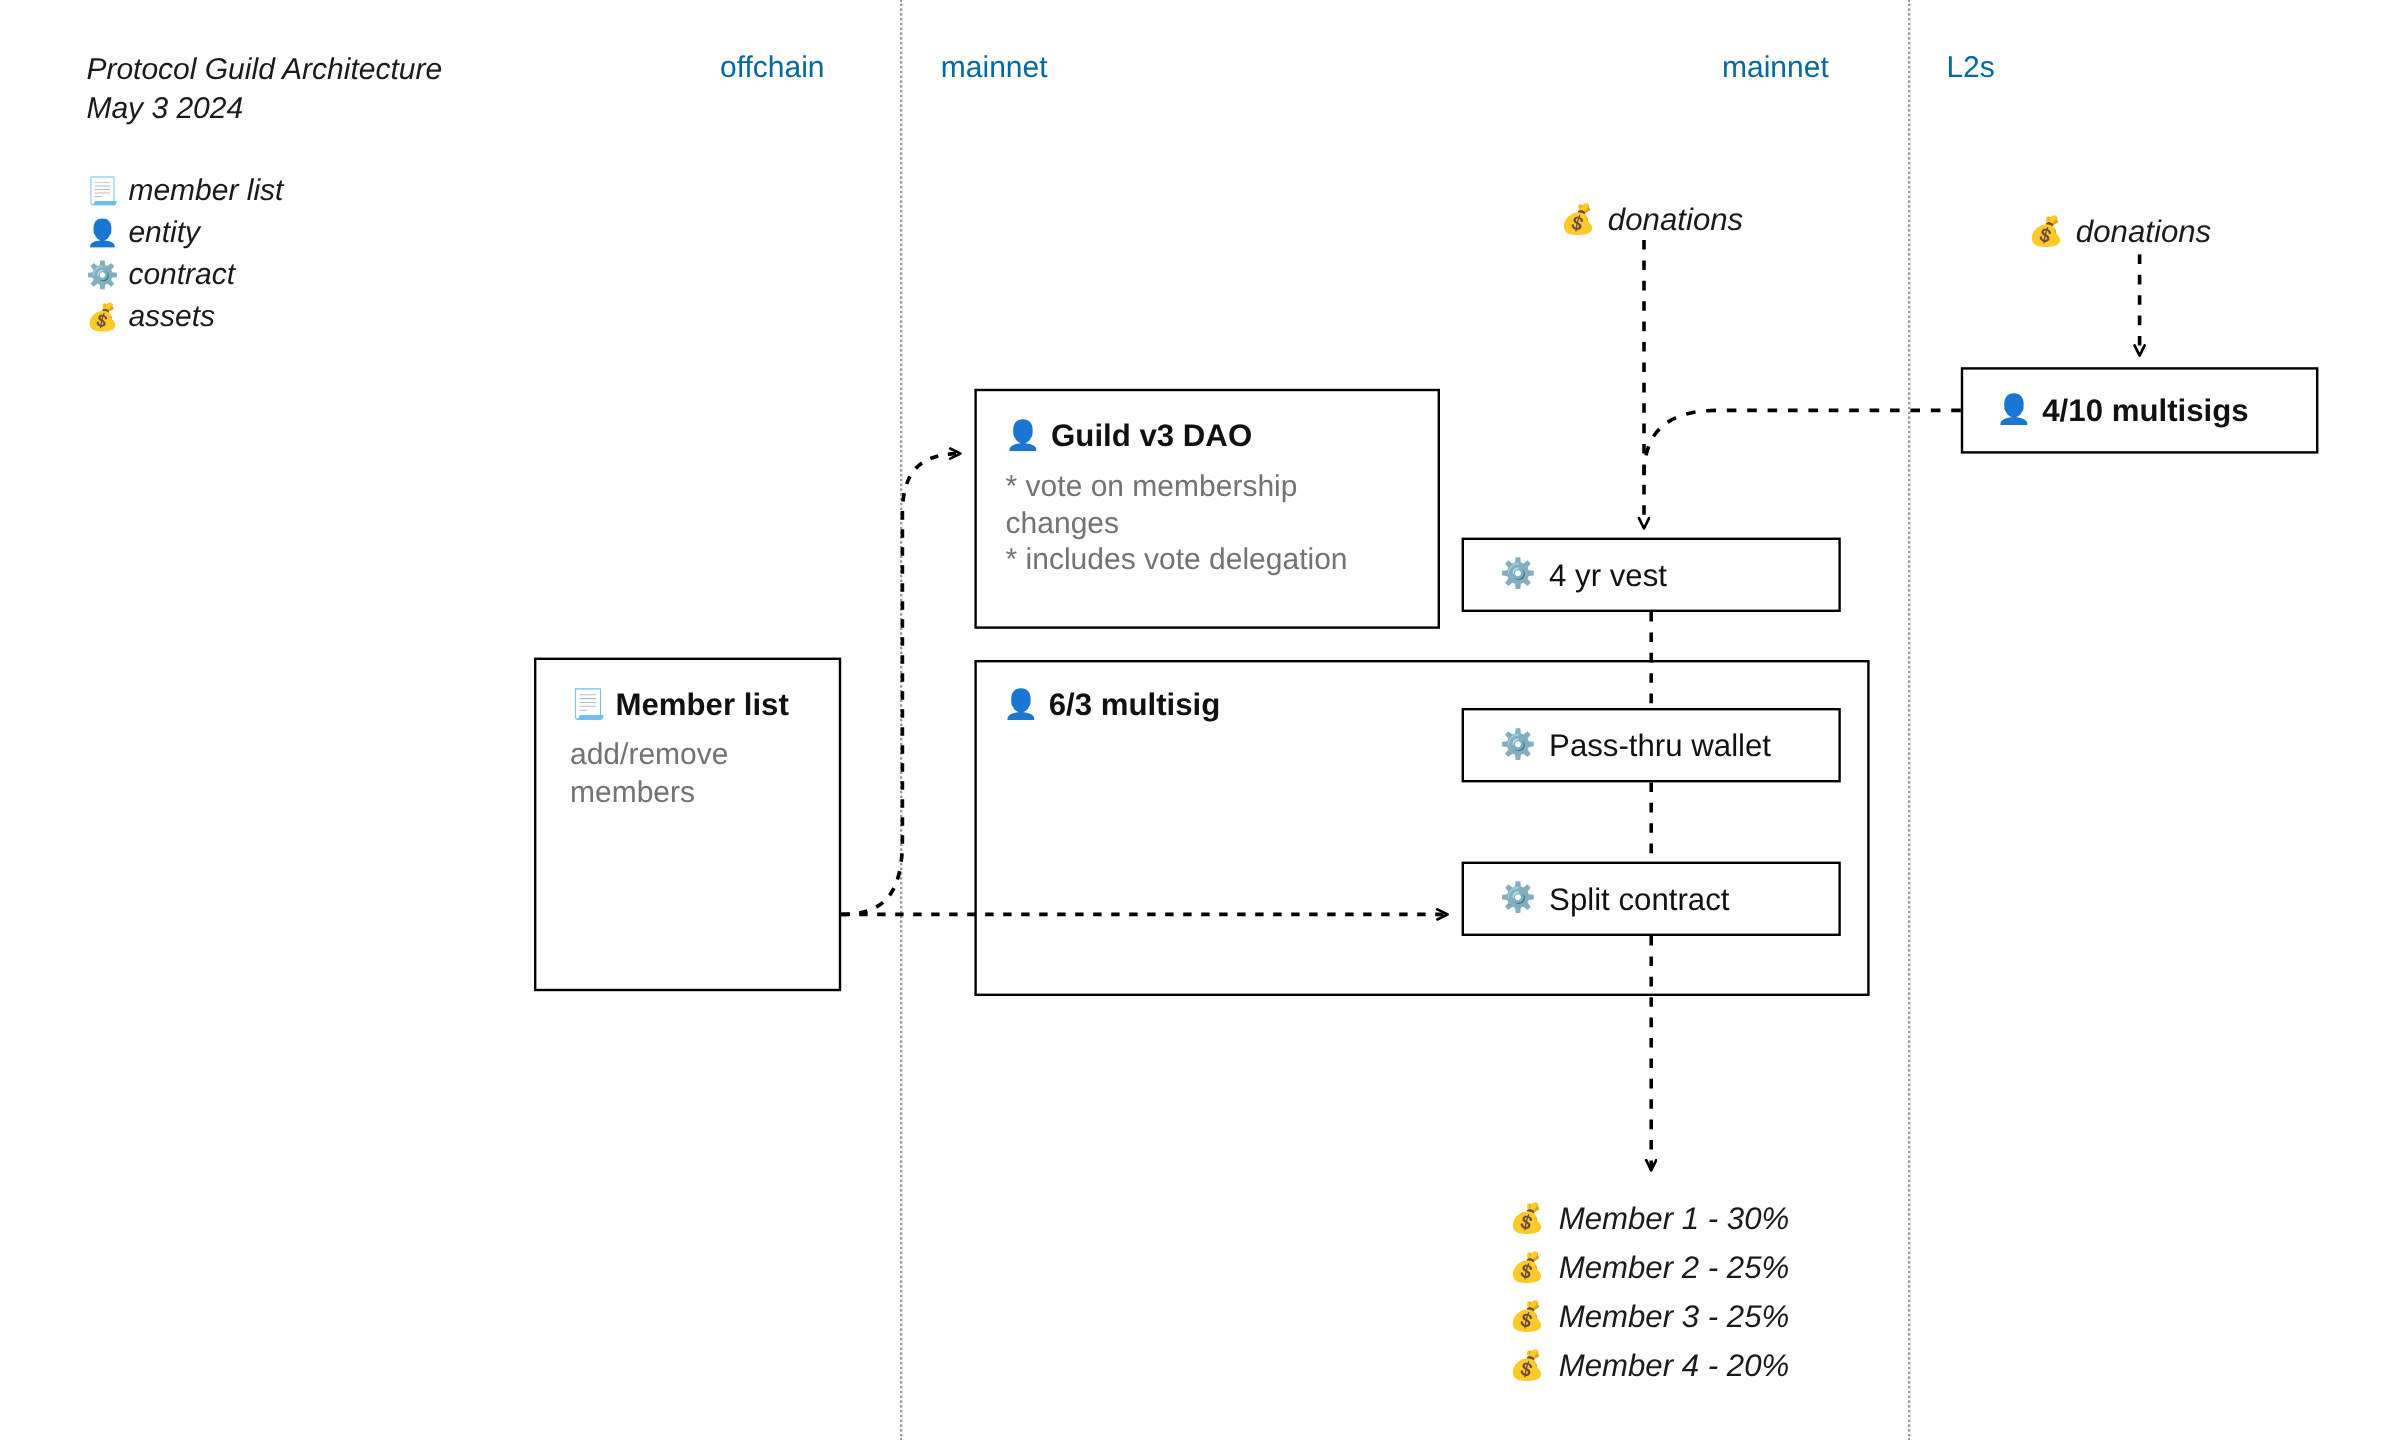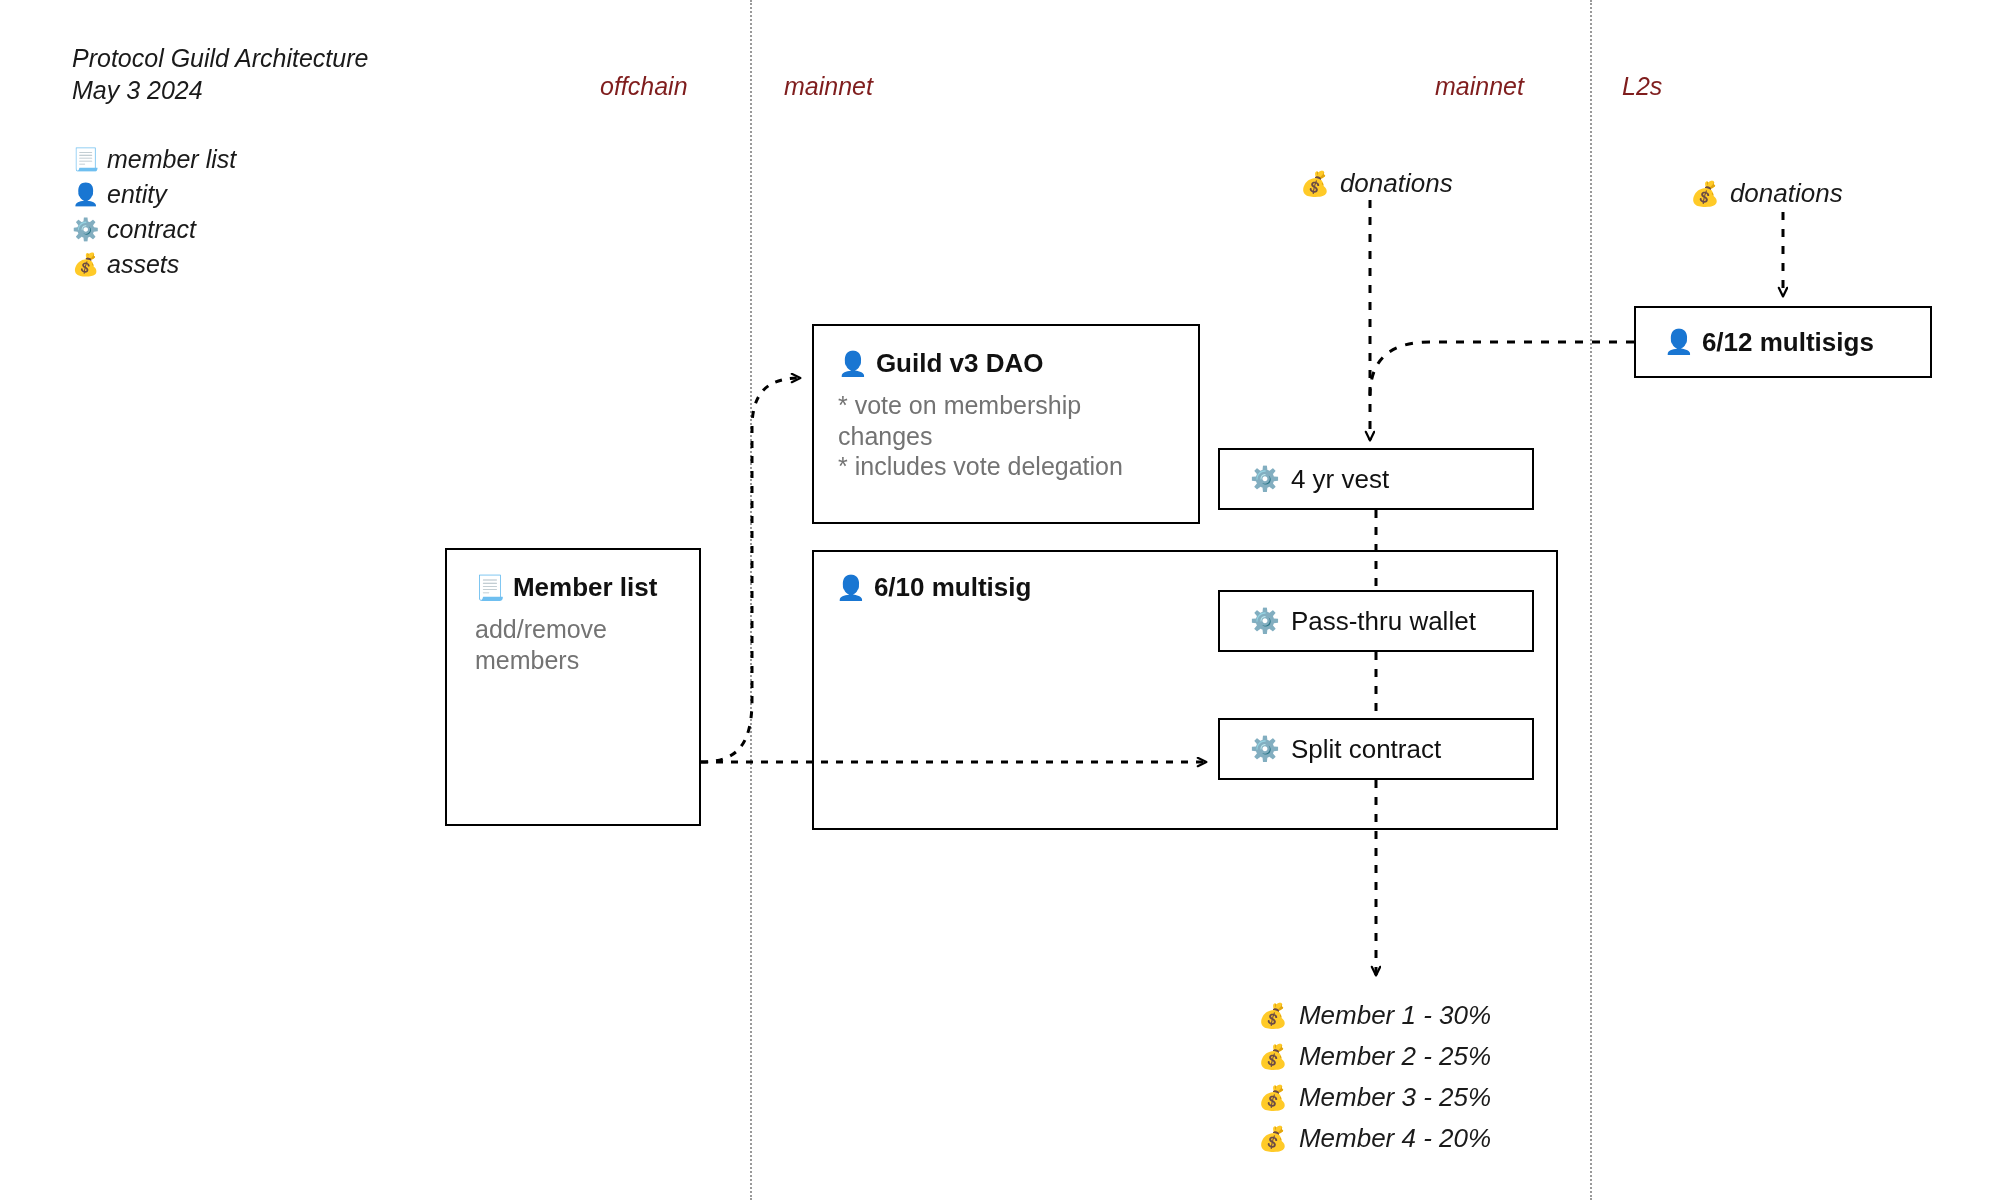--- a/index.html
+++ b/index.html
@@ -18,23 +18,22 @@
     position:absolute;top:0;width:0;height:1200px;
     border-left:2px dotted #9a9a9a;
   }
 
   
   .title{
     position:absolute;font-style:italic;font-size:25px;line-height:1.28;
     white-space:pre-line;color:#1a1a1a;
   }
   .lane-label{
-    position:absolute;font-style:italic;font-size:25px;color:#7f1d1d;
+    position:absolute;font-size:25px;color:#0369a1;
     white-space:nowrap;
-    margin-top:30px;
   }
   .legend{position:absolute;left:72px;top:142px;}
   .legend-row{
     display:flex;align-items:center;gap:9px;height:35px;
     font-style:italic;font-size:25px;color:#1a1a1a;white-space:nowrap;
   }
   .legend-row .gl{font-size:22px;font-style:normal;line-height:1;width:26px;text-align:center;}
 
   
   .box{
@@ -133,21 +132,21 @@
       <span>Guild v3 DAO</span>
     </div>
     <div class="box-body">* vote on membership
 changes
 * includes vote delegation</div>
   </div>
 
   <div style="position:absolute;left:836px;top:572px;width:380px;">
     <div class="box-title">
       <span class="gl">👤</span>
-      <span>6/10 multisig</span>
+      <span>6/3 multisig</span>
     </div>
   </div>
 
   <div class="box" style="left:445px;top:548px;width:256px;height:278px;padding:22px 22px 0 28px;">
     <div class="box-title">
       <span class="gl">📃</span>
       <span>Member list</span>
     </div>
     <div class="box-body">add/remove
 members</div>
@@ -164,21 +163,21 @@
   </div>
 
   <div class="contract-box" style="left:1218px;top:718px;width:316px;height:62px;">
     <span class="gl">⚙️</span>
     <span>Split contract</span>
   </div>
 
   <div class="box" style="left:1634px;top:306px;width:298px;height:72px;display:flex;align-items:center;padding-left:28px;">
     <div class="box-title">
       <span class="gl">👤</span>
-      <span>6/12 multisigs</span>
+      <span>4/10 multisigs</span>
     </div>
   </div>
 
   <div class="payouts" style="left:1258px;top:995px;">
     <div class="payout-row">
       <span class="gl">💰</span>
       <span>Member 1 - 30%</span>
     </div>
     <div class="payout-row">
       <span class="gl">💰</span>

